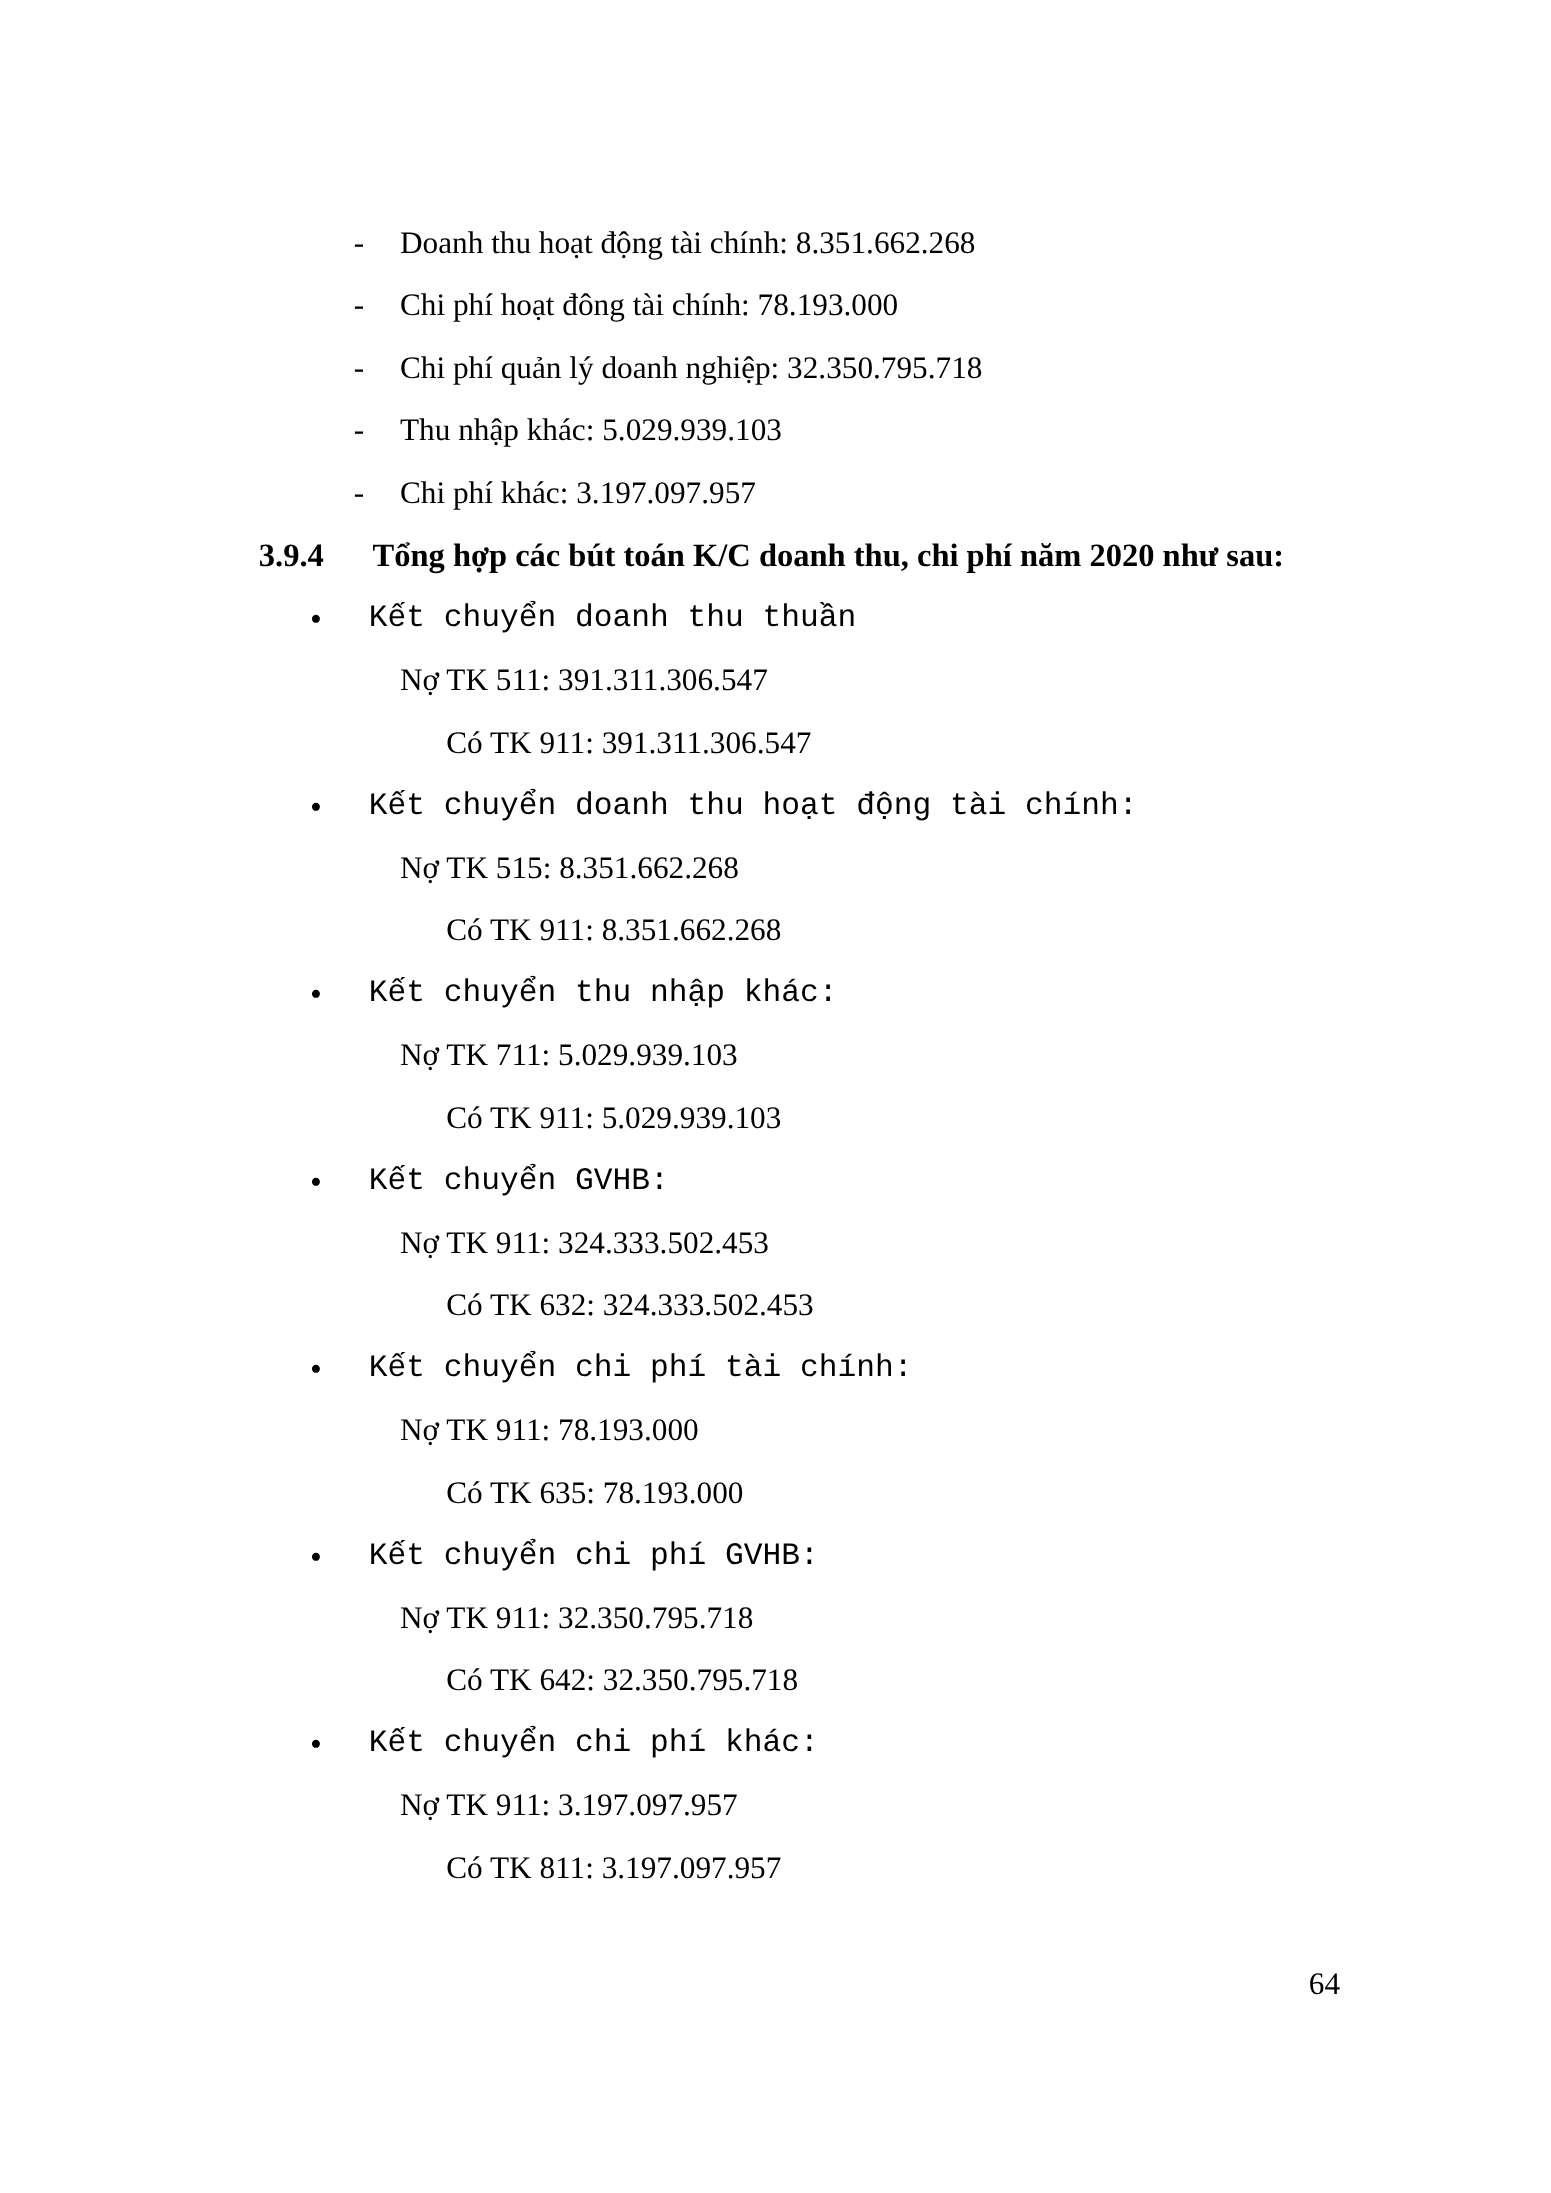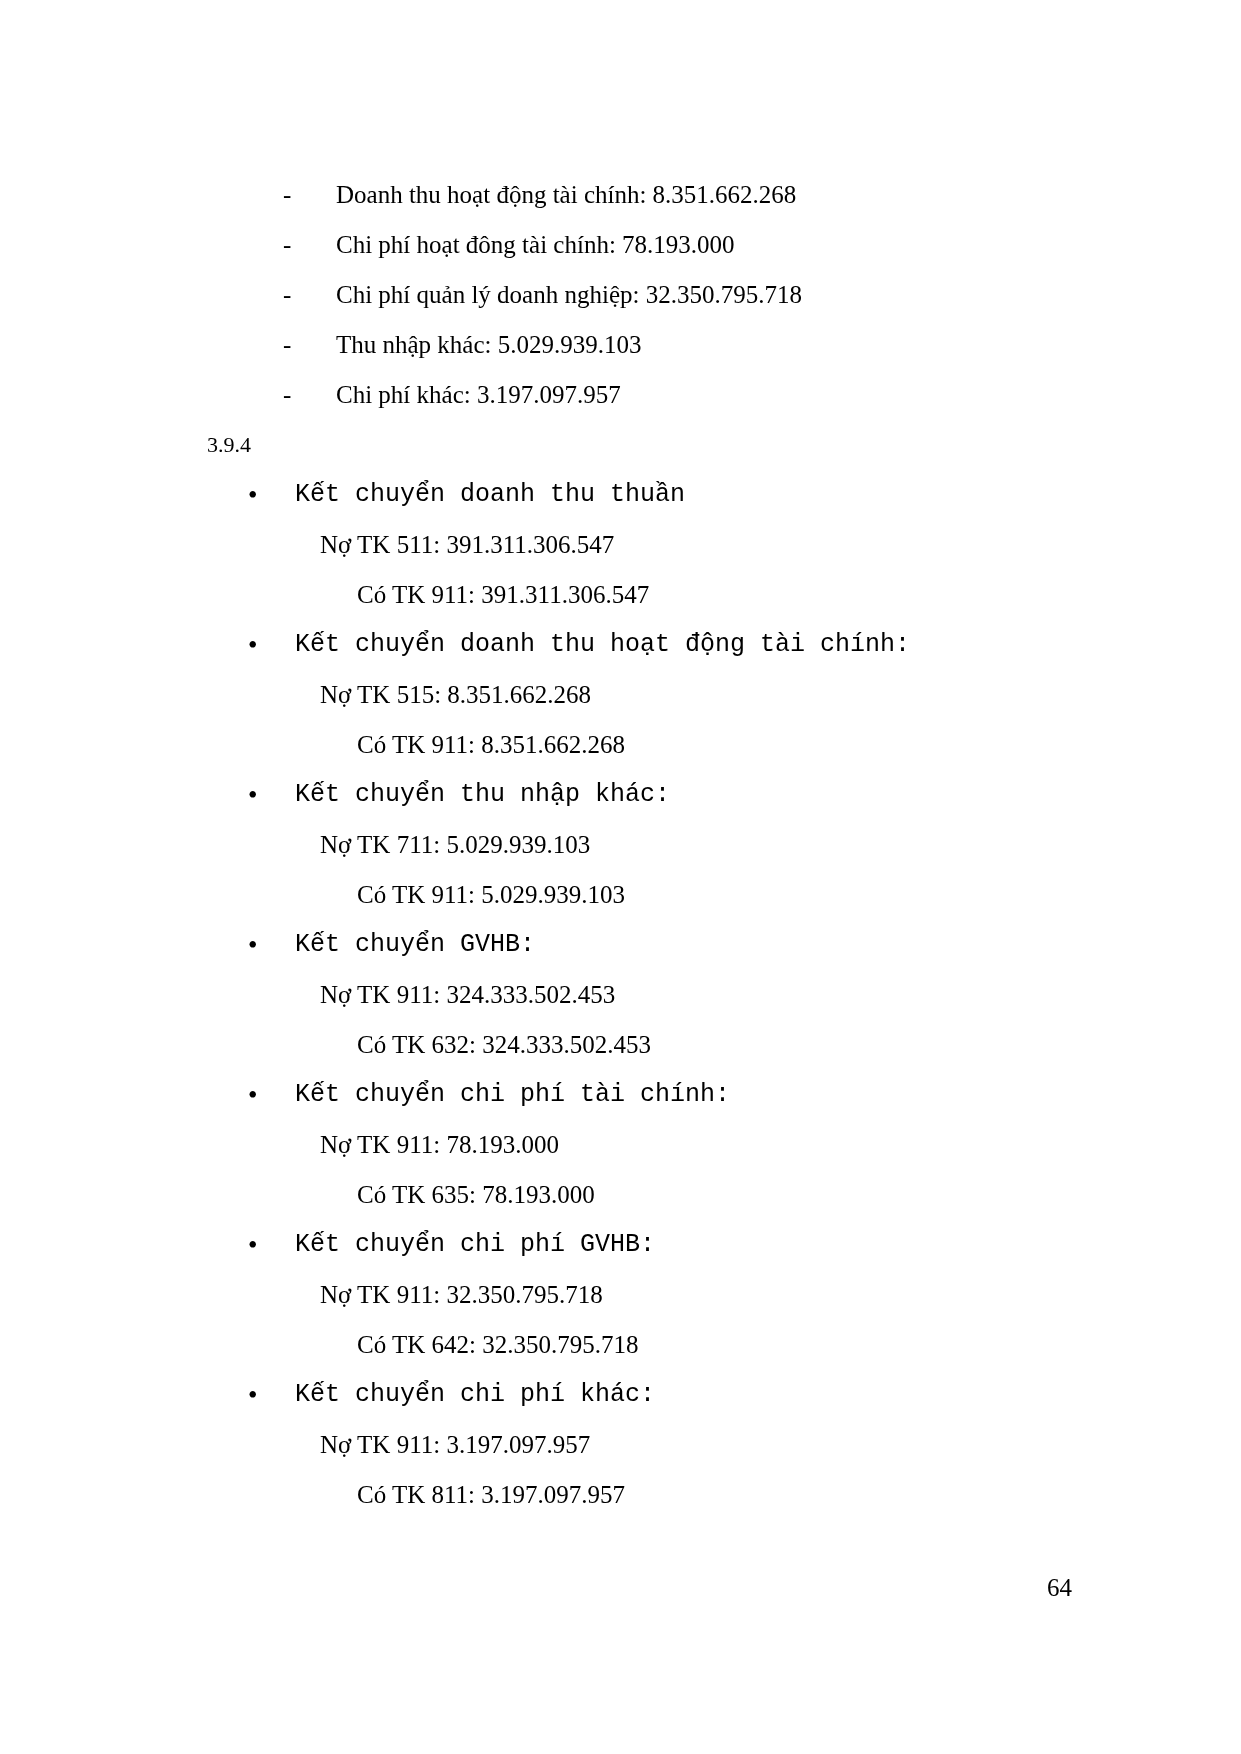--- a/index.html
+++ b/index.html
@@ -29,27 +29,27 @@
     line-height: 50px;
     white-space: nowrap;
   }
   
   .dash-item .marker {
     position: absolute;
     left: 283px;
   }
   .dash-item .text {
     position: absolute;
-    left: 336px;
+    left: 320px;
     text-align: right;
   }
   
   .heading {
-    font-weight: normal;
-    font-size: 22px;
+    font-weight: bold;
+    font-size: 26px;
   }
   .heading .num {
     position: absolute;
     left: 207px;
   }
   .heading .title {
     position: absolute;
     left: 298px;
   }
   
@@ -101,20 +101,21 @@
       <span class="marker">-</span>
       <span class="text">Thu nhập khác: 5.029.939.103</span>
     </div>
     <div class="line dash-item">
       <span class="marker">-</span>
       <span class="text">Chi phí khác: 3.197.097.957</span>
     </div>
 
     <div class="line heading">
       <span class="num">3.9.4</span>
+      <span class="title">Tổng hợp các bút toán K/C doanh thu, chi phí năm 2020 như sau:</span>
     </div>
 
     <div class="line bullet-line">
       <span class="marker">•</span>
       <span class="text">Kết chuyển doanh thu thuần</span>
     </div>
     <div class="line debit-line">
       <span class="text">Nợ TK 511: 391.311.306.547</span>
     </div>
     <div class="line credit-line">

